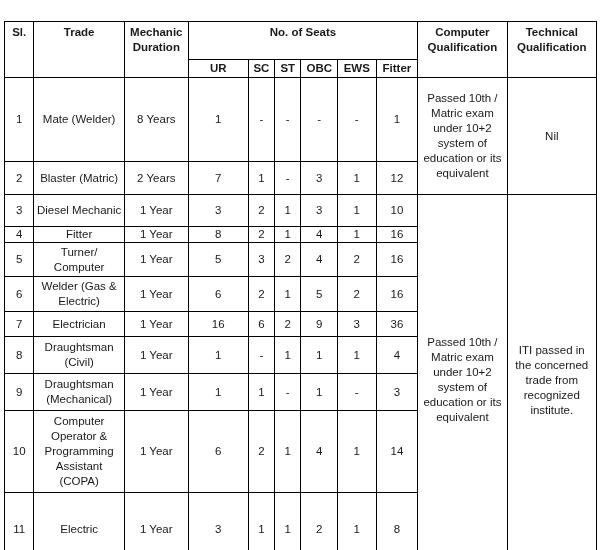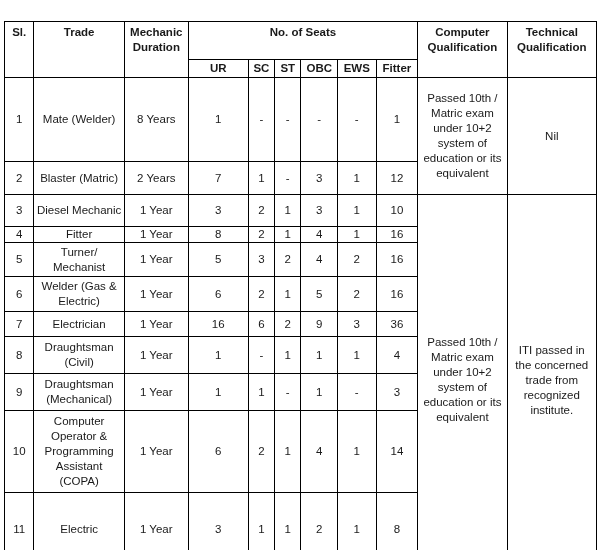--- a/index.html
+++ b/index.html
@@ -116,21 +116,21 @@
       <td>1 Year</td>
       <td>8</td>
       <td>2</td>
       <td>1</td>
       <td>4</td>
       <td>1</td>
       <td>16</td>
     </tr>
     <tr style="height:34px">
       <td>5</td>
-      <td>Turner/ Mechanist</td>
+      <td>Turner/ Computer</td>
       <td>1 Year</td>
       <td>5</td>
       <td>3</td>
       <td>2</td>
       <td>4</td>
       <td>2</td>
       <td>16</td>
     </tr>
     <tr style="height:35px">
       <td>6</td>

